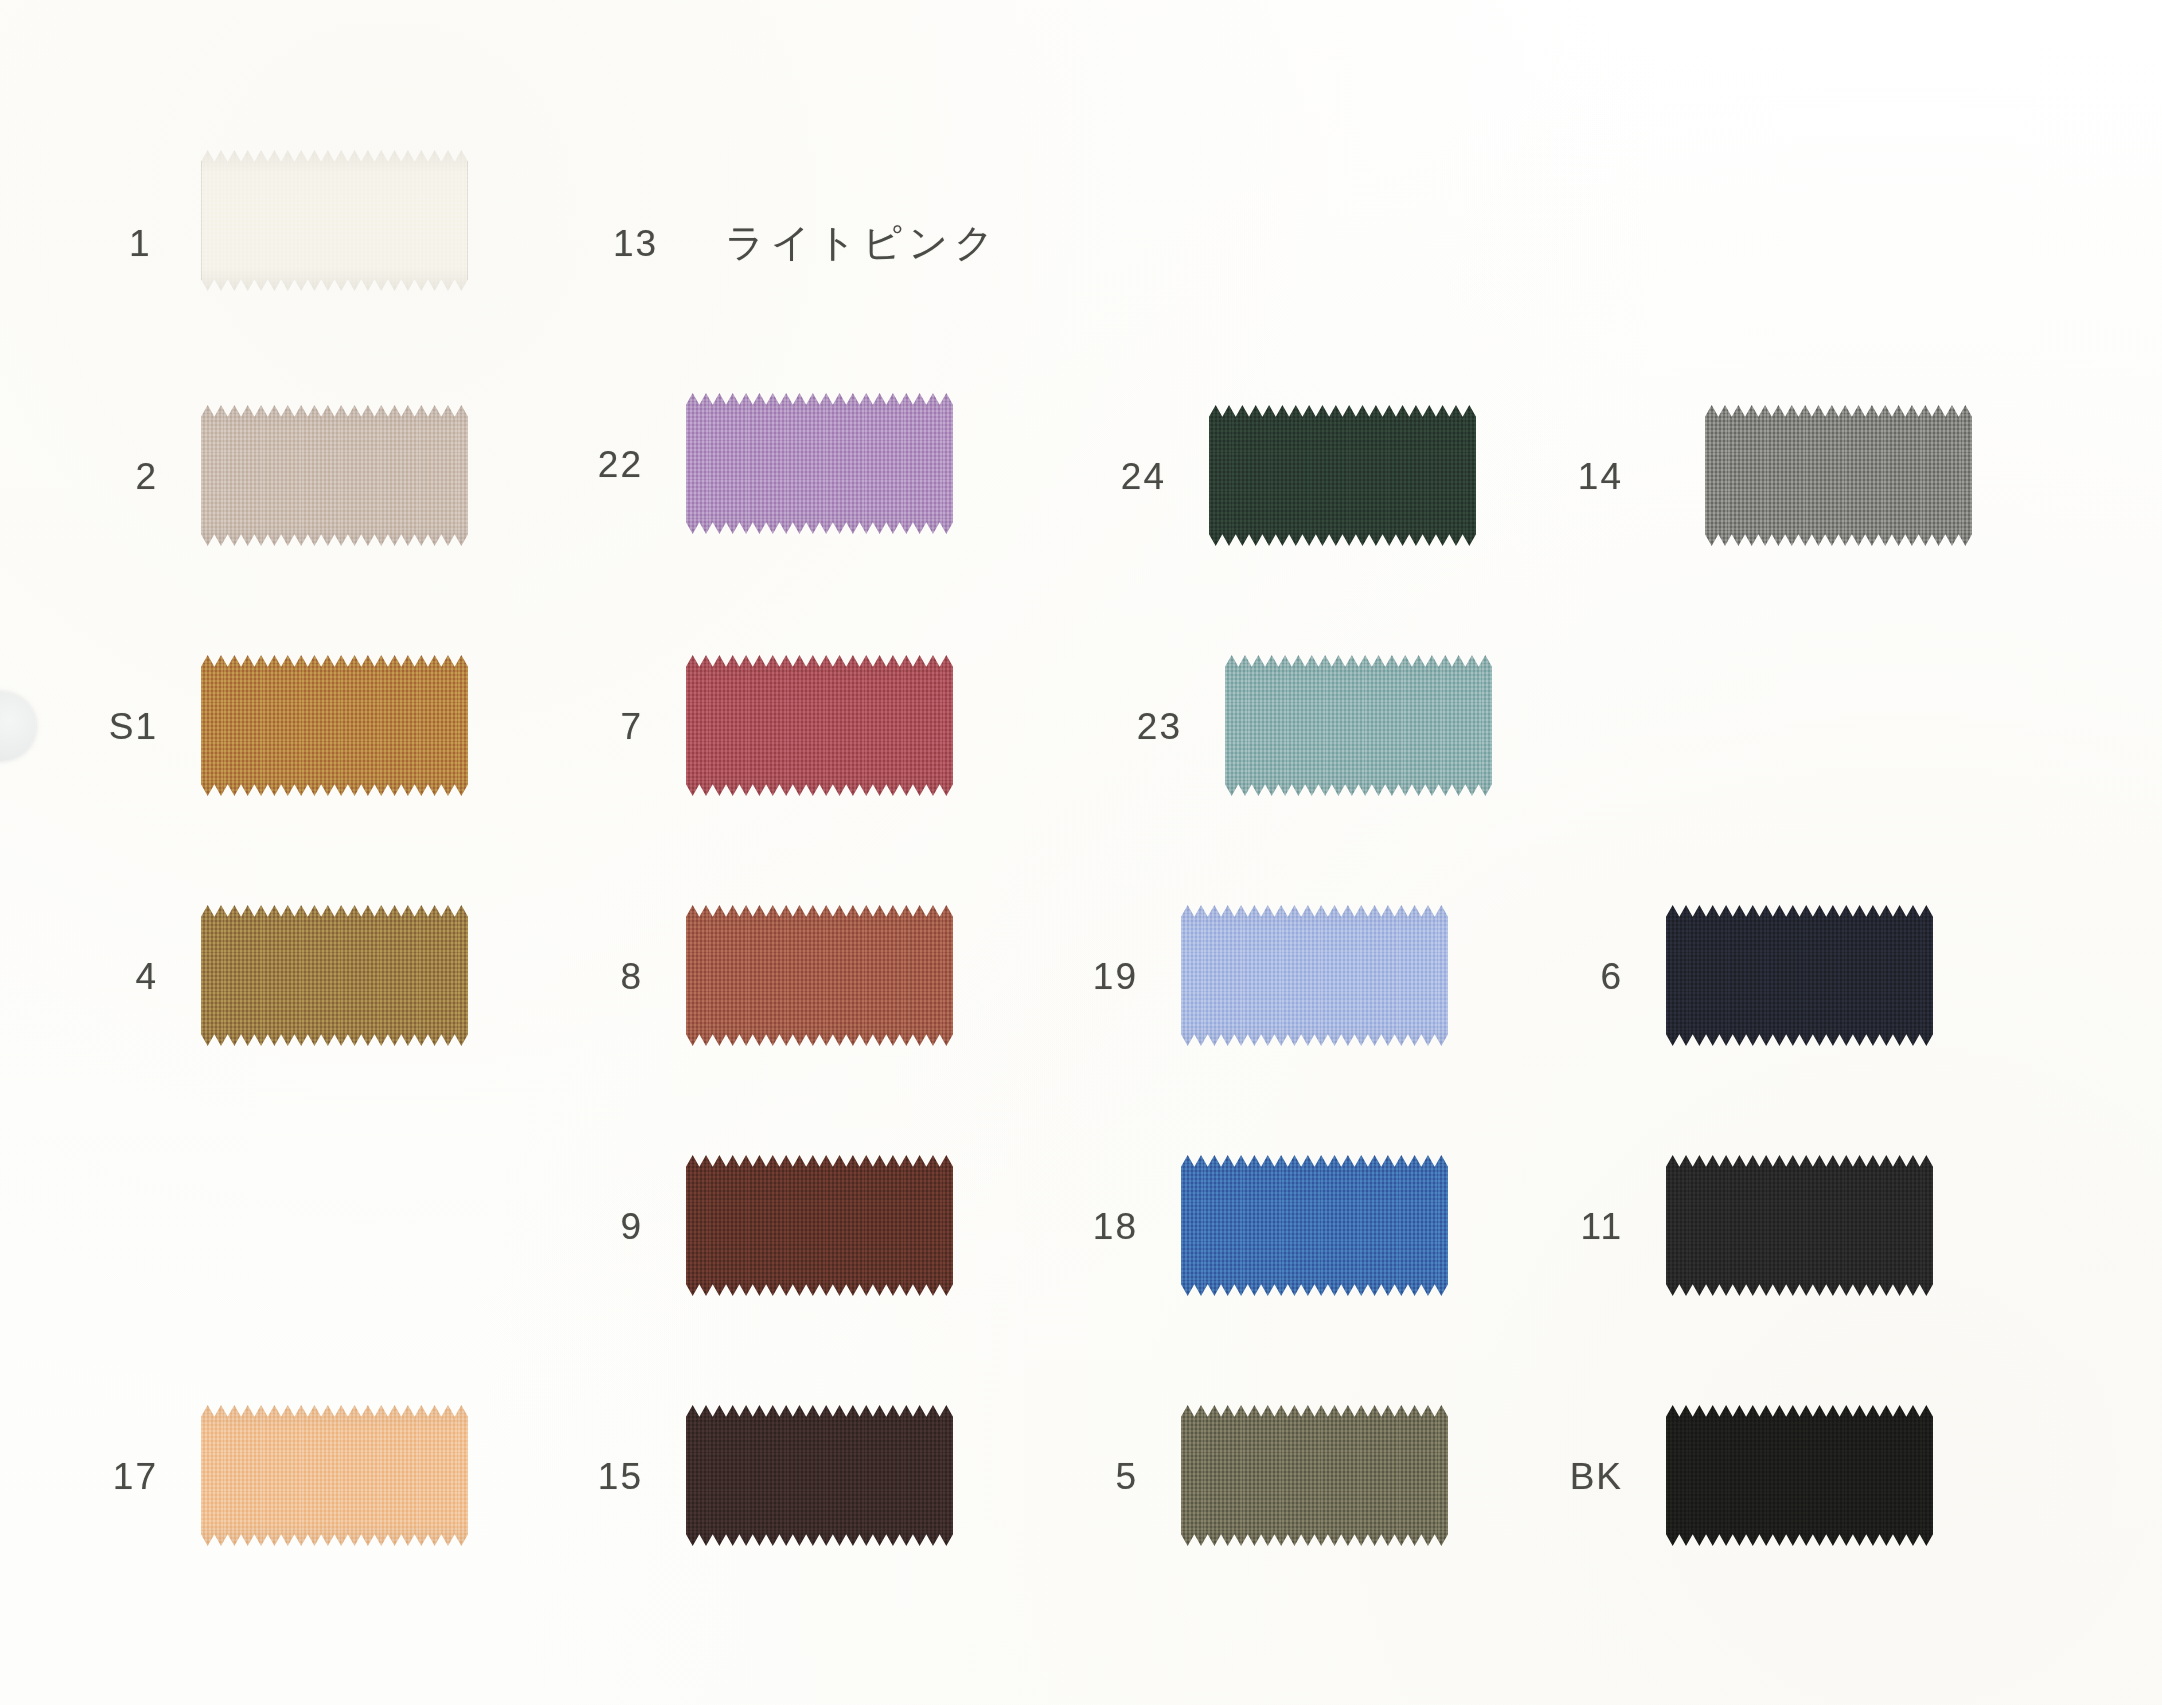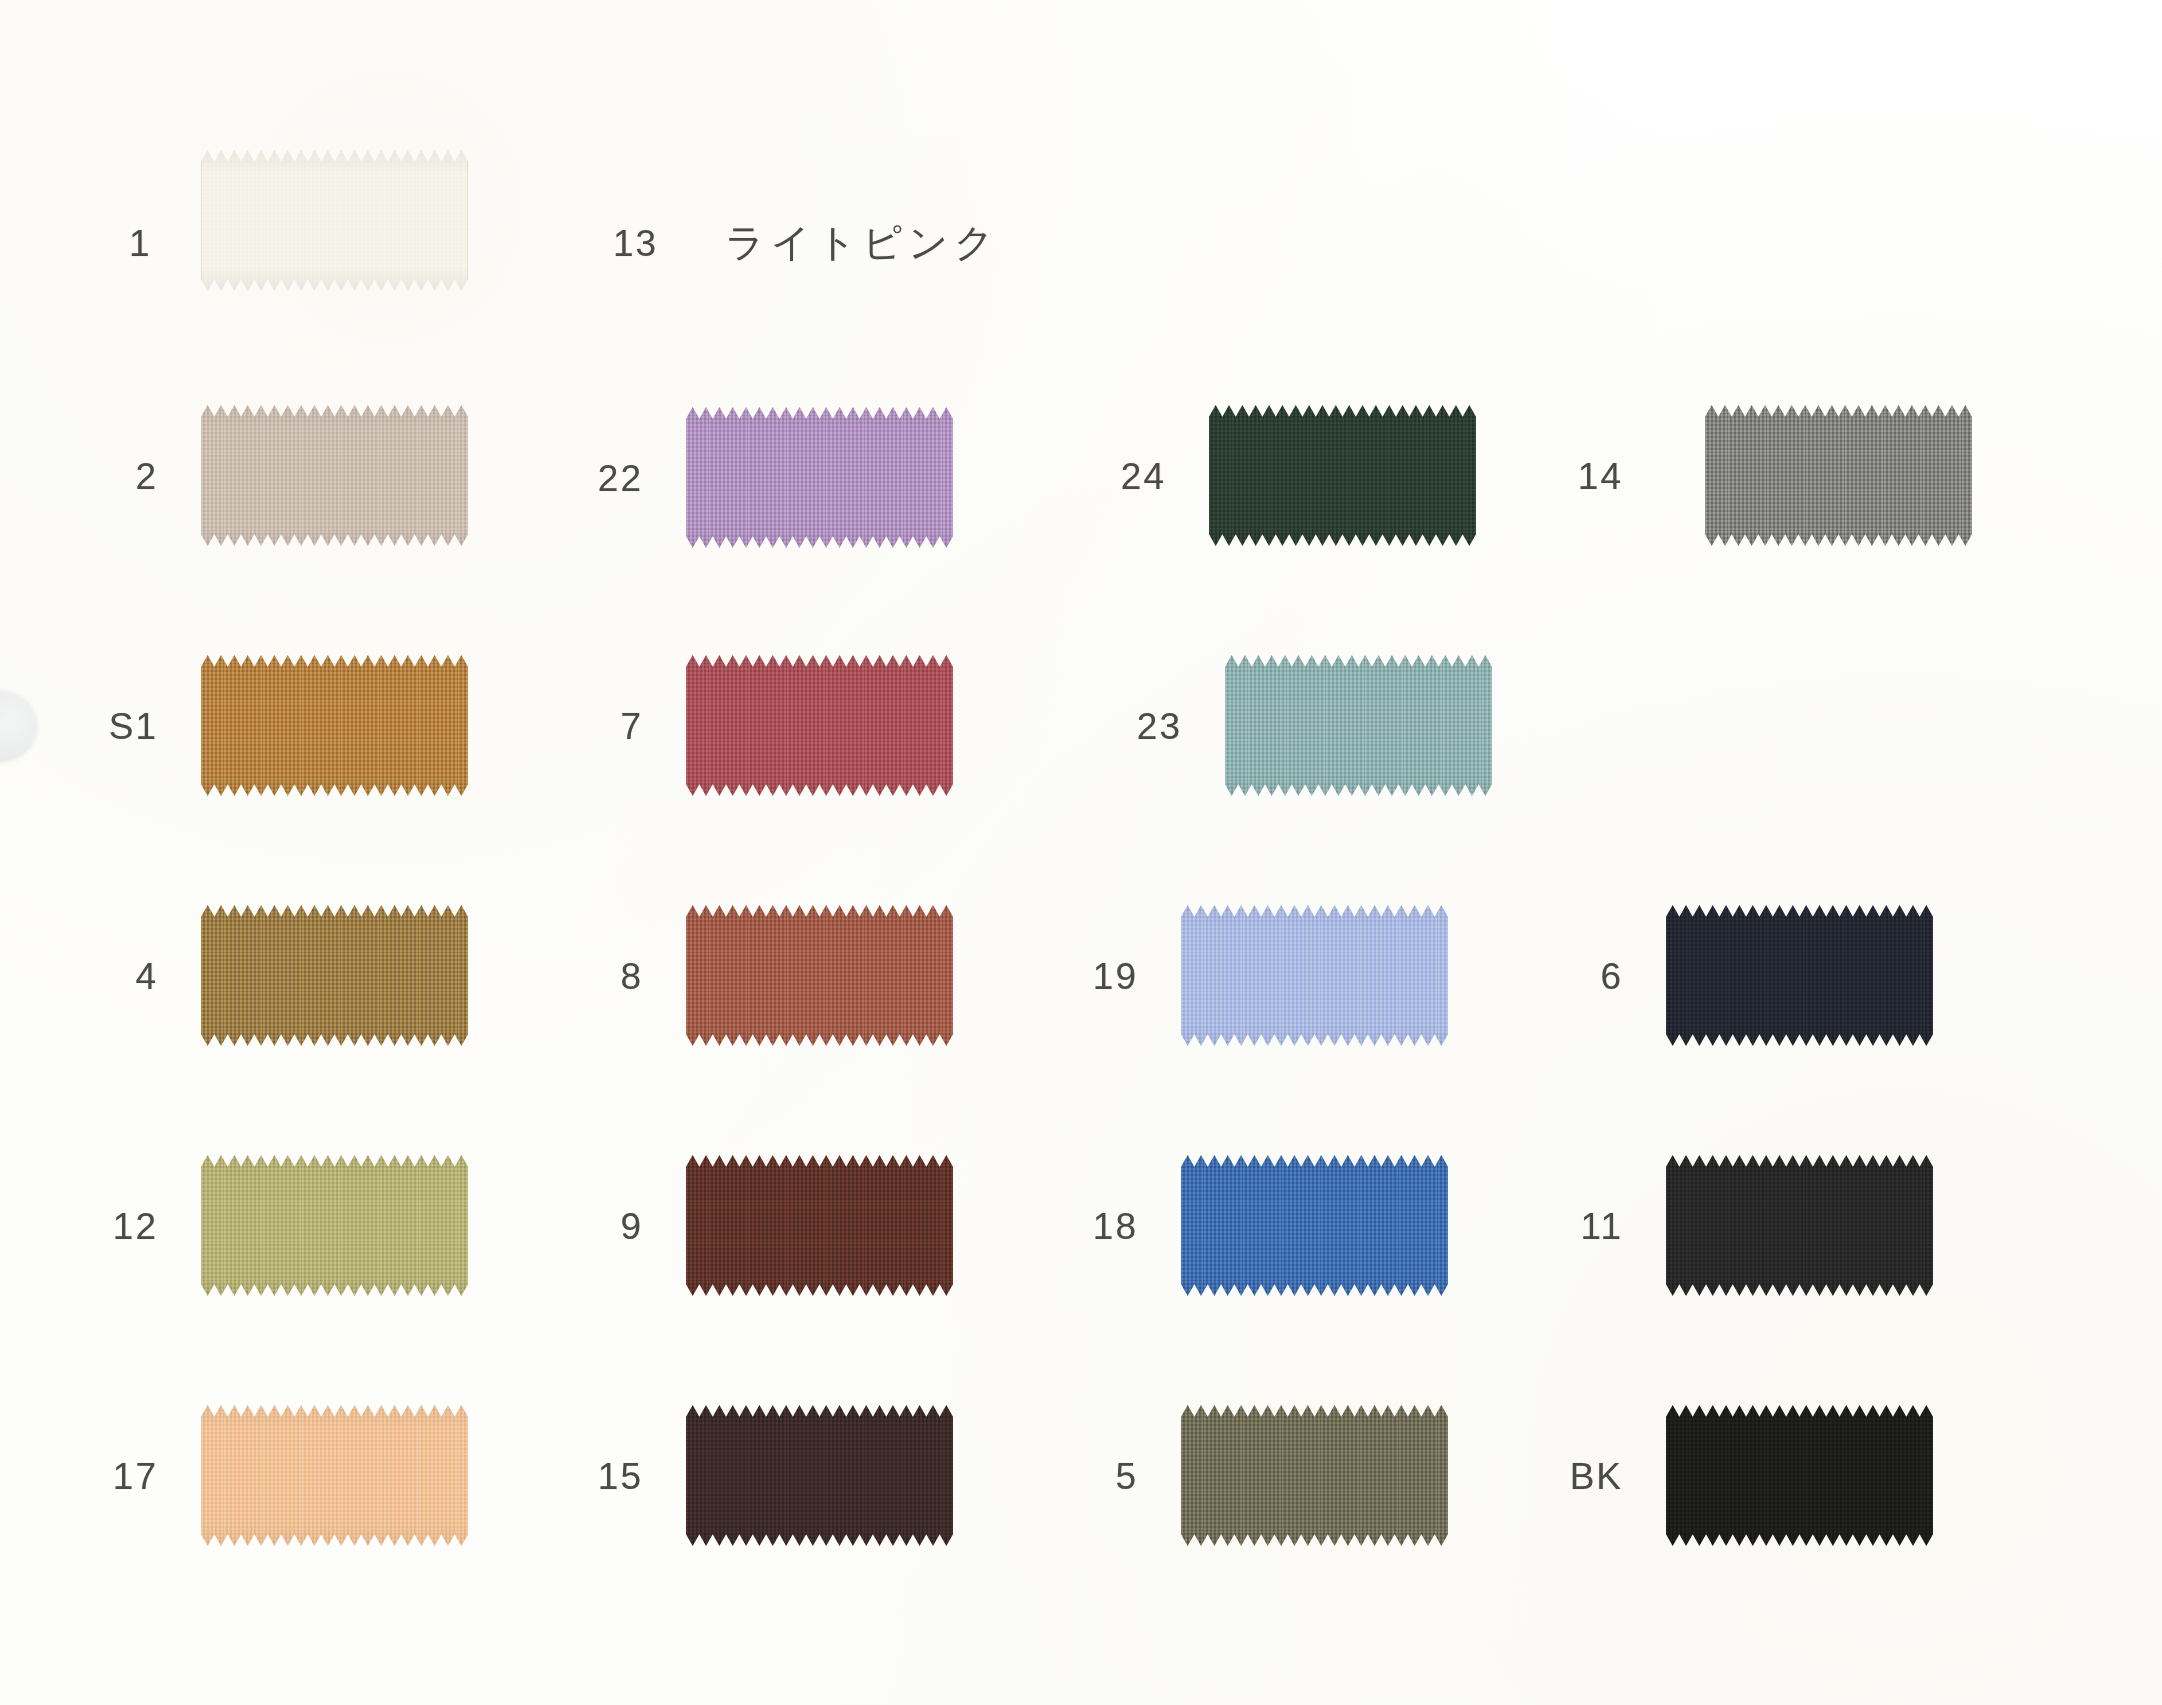--- a/index.html
+++ b/index.html
@@ -187,21 +187,21 @@
     <div class="label" id="note-code" style="left:613px; top:225px;">13</div>
 
     <div class="label jp" id="note-name" style="left:725px; top:223px;">ライトピンク</div>
   </div>
 
   <div id="grid">
       <div class="cell" style="left: 201px; top: 402px;">
         <div class="cell-label">2</div>
         <div class="swatch" style="background-color: rgb(203, 188, 176);"></div>
       </div>
-      <div class="cell" style="left: 686px; top: 404px; text-decoration: underline;">
+      <div class="cell" style="left: 686px; top: 390px; text-decoration: underline;">
         <div class="cell-label">22</div>
         <div class="swatch" style="background-color: rgb(176, 143, 192);"></div>
       </div>
       <div class="cell" style="left: 1181px; top: 402px; margin-left: 28px;">
         <div class="cell-label">24</div>
         <div class="swatch" style="background-color: rgb(43, 60, 49);"></div>
       </div>
       <div class="cell" style="left: 1666px; top: 402px; padding-left: 39px;">
         <div class="cell-label">14</div>
         <div class="swatch" style="background-color: rgb(127, 127, 124);"></div>
@@ -227,24 +227,20 @@
         <div class="swatch" style="background-color: rgb(160, 90, 72);"></div>
       </div>
       <div class="cell" style="left: 1181px; top: 902px;">
         <div class="cell-label">19</div>
         <div class="swatch" style="background-color: rgb(169, 185, 227);"></div>
       </div>
       <div class="cell" style="left: 1666px; top: 902px;">
         <div class="cell-label">6</div>
         <div class="swatch" style="background-color: rgb(35, 38, 48);"></div>
       </div>
-      <div class="cell" style="left: 201px; top: 1152px;">
-        <div class="cell-label">12</div>
-        <div class="swatch" style="background-color: rgb(181, 176, 115);"></div>
-      </div>
       <div class="cell" style="left: 686px; top: 1152px;">
         <div class="cell-label">9</div>
         <div class="swatch" style="background-color: rgb(94, 50, 41);"></div>
       </div>
       <div class="cell" style="left: 1181px; top: 1152px;">
         <div class="cell-label">18</div>
         <div class="swatch" style="background-color: rgb(61, 107, 174);"></div>
       </div>
       <div class="cell" style="left: 1666px; top: 1152px; text-align: center;">
         <div class="cell-label">11</div>

